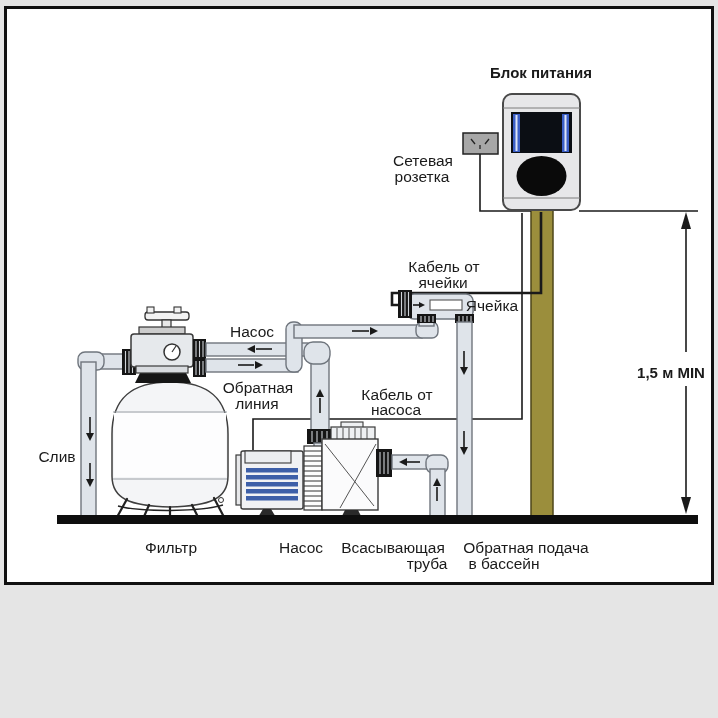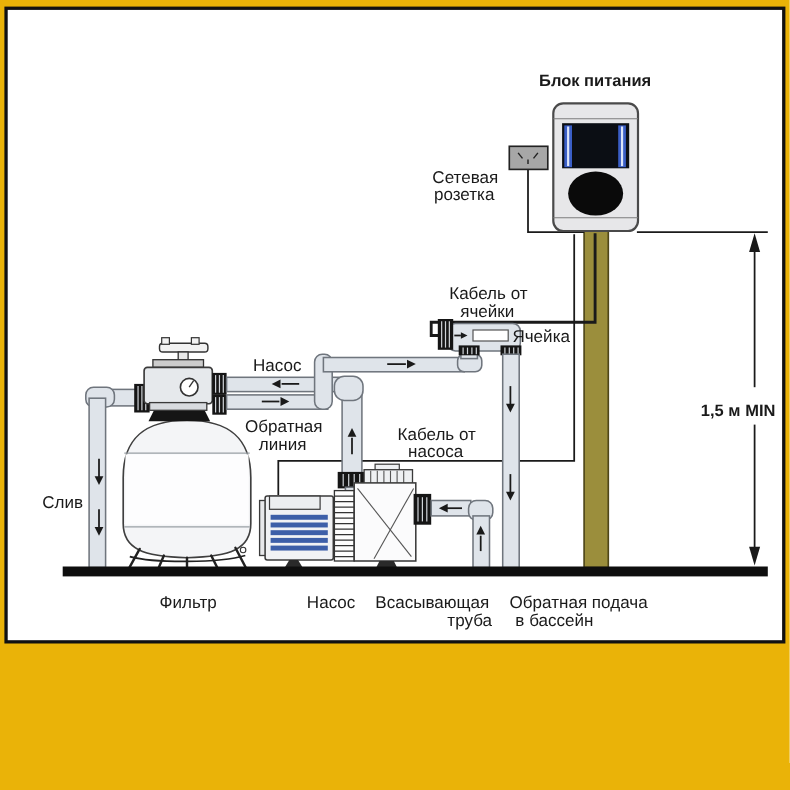--- a/index.html
+++ b/index.html
@@ -1,16 +1,16 @@
 <!DOCTYPE html>
 <html style="--pipe-fill: #dfe4ea; --pipe-stroke: #6f757d; --machine-stroke: #3f3f3f; --pole-fill: #9b8e3c; --pole-stroke: #4e4618; --motor-stripe: #3d5fa8; --screen-bar: #3a5ec6; --psu-fill: #e7e7e9; --ground: #0e0e0e; --ink: #1a1a1a;"><head>
 <meta charset="utf-8">
 <style>
   html,body{margin:0;padding:0;background:#fff;}
-  .stage{position:relative;width:718px;height:718px;background:#eab308;overflow:hidden;
+  .stage{position:relative;width:718px;height:718px;background:#e5e5e5;overflow:hidden;
          font-family:"Liberation Sans",sans-serif;}
   svg{position:absolute;left:0;top:0;}
   .pipe{fill:var(--pipe-fill);stroke:var(--pipe-stroke);stroke-width:1.4;}
   .machine{fill:#f4f5f7;stroke:var(--machine-stroke);stroke-width:1.5;}
   .coupling{fill:#151515;stroke:none;}
   .rib{stroke:#cfd3d8;stroke-width:1.1;fill:none;}
   .cable{stroke:var(--ink);fill:none;}
   .thin{stroke-width:1.6;}
   .thick{stroke-width:2.6;}
   .aline{stroke:var(--ink);stroke-width:1.6;fill:none;}

